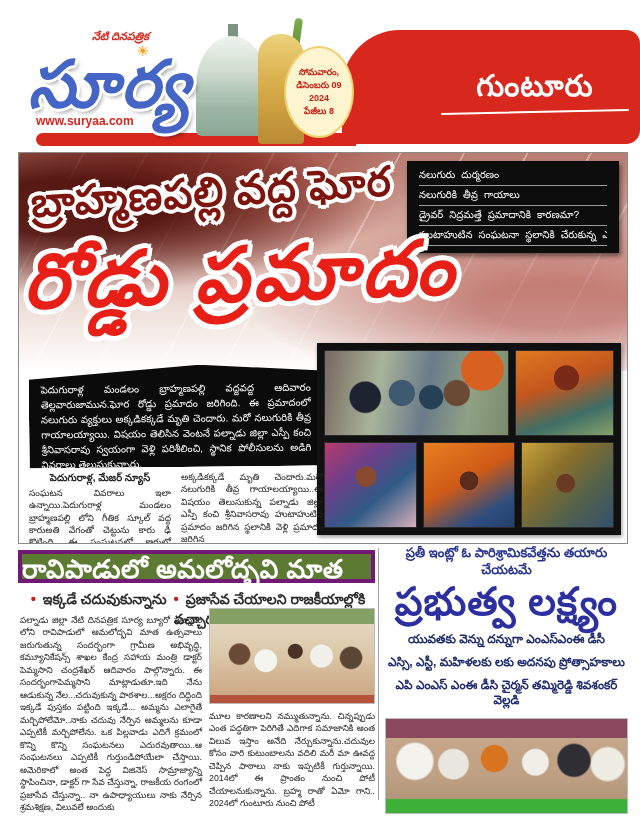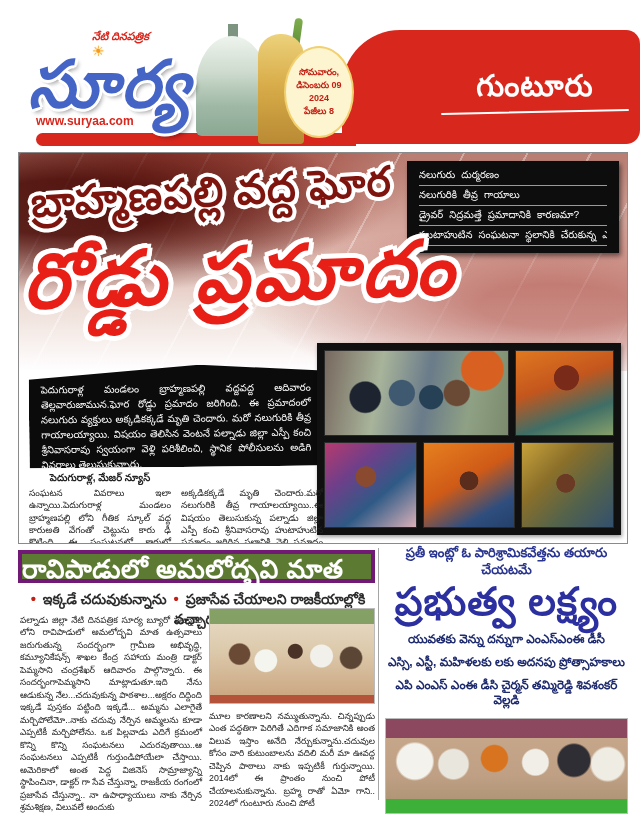--- a/index.html
+++ b/index.html
@@ -18,21 +18,21 @@
   .red-underbar{position:absolute; left:36px; top:133px; width:320px; height:13px;
     background:var(--header-red); border-radius:8px 0 0 8px;}
   .edition{position:absolute; left:435px; top:33px; width:200px; height:108px;
     display:flex; flex-direction:column; justify-content:center; text-align:center;}
   .edition-row{color:#fff; font-weight:bold; font-size:30px; line-height:50px; letter-spacing:1px;}
   .edition-divider{height:2px; background:#fff; margin:0 6px; transform:rotate(-1.2deg); border-radius:2px;}
   .date-badge{position:absolute; left:284px; top:46px; width:70px; height:92px; border-radius:50%;
     background:#fdf5d0; border:2px solid #f2d070; display:flex; flex-direction:column;
     justify-content:center; text-align:center; z-index:3;}
   .date-badge div{color:#c32015; font-weight:bold; font-size:9px; line-height:13px;}
-  .tagline-wrap{position:absolute; left:92px; top:30px; text-align:left; z-index:2;}
+  .tagline-wrap{position:absolute; left:92px; top:30px; text-align:right; z-index:2;}
   .tagline{color:#d8271d; font-size:11px; font-weight:bold; font-style:italic;}
   .sun-glyph{color:#f59a1a; font-size:14px; line-height:12px; text-shadow:0 0 2px #f7c040;}
   .logo-text{position:absolute; left:28px; top:40px; z-index:2; color:var(--logo-blue);
     font-size:66px; font-weight:bold; font-style:italic; letter-spacing:2px; line-height:88px;
     text-shadow:-2px -2px 0 #fff,2px -2px 0 #fff,-2px 2px 0 #fff,2px 2px 0 #fff,0 3px 0 #fff,3px 0 0 #fff,-3px 0 0 #fff,0 -3px 0 #fff, 3px 4px 4px rgba(0,0,0,.35);}
   .website{position:absolute; left:36px; top:114px; color:#d8271d; font-weight:bold; font-size:12px; z-index:3;}
   .dome-graphic{position:absolute; left:196px; top:36px; width:72px; height:100px; z-index:1;
     background:linear-gradient(180deg,#eef4ee 0%,#cfdccf 35%,#9fb8a5 70%,#8aa893 100%);
     border-radius:50% 50% 6px 6px;}
   .dome-top{position:absolute; left:228px; top:24px; width:10px; height:16px; background:#7c9480; z-index:1;}
@@ -89,21 +89,21 @@
       linear-gradient(140deg,#b73a6e 0%,#6e3f8a 32%,#2f5a86 62%,#d8b0b8 100%);}
   .ph-victim3{flex:1;
     background:
       radial-gradient(circle at 50% 45%, #5a2c1c 0 14%, transparent 15%),
       linear-gradient(150deg,#e6801f 0%,#cf5a17 45%,#2f4e7e 78%,#24406b 100%);}
   .ph-victim4{flex:1;
     background:
       radial-gradient(circle at 48% 48%, #6b3a24 0 14%, transparent 15%),
       linear-gradient(135deg,#c8a23a 0%,#8a6f2a 35%,#55634a 65%,#32506e 100%);}
   .body-cols{position:absolute; left:10px; top:318px; width:294px; display:flex; gap:10px;
-    font-size:9px; line-height:1.38; color:#222; text-align:justify;align-items:flex-end;}
+    font-size:9px; line-height:1.38; color:#222; text-align:justify;}
   .body-col{flex:1;}
   .dateline{font-weight:bold; text-align:center; font-size:10px; margin-bottom:2px;}
 
   
   .green-banner{position:absolute; left:18px; top:550px; width:357px; height:33px;
     background:var(--green-banner); border:4px solid #701a75; color:#fff; font-weight:bold;
     font-size:26px; text-align:left; line-height:31px; letter-spacing:.5px;}
   .bullet-row{position:absolute; left:18px; top:590px; width:357px; text-align:center;
     font-size:14px; font-weight:bold; color:#2b2b2b;}
   .red-dot{color:#c32015; font-size:15px; padding:0 3px;}

